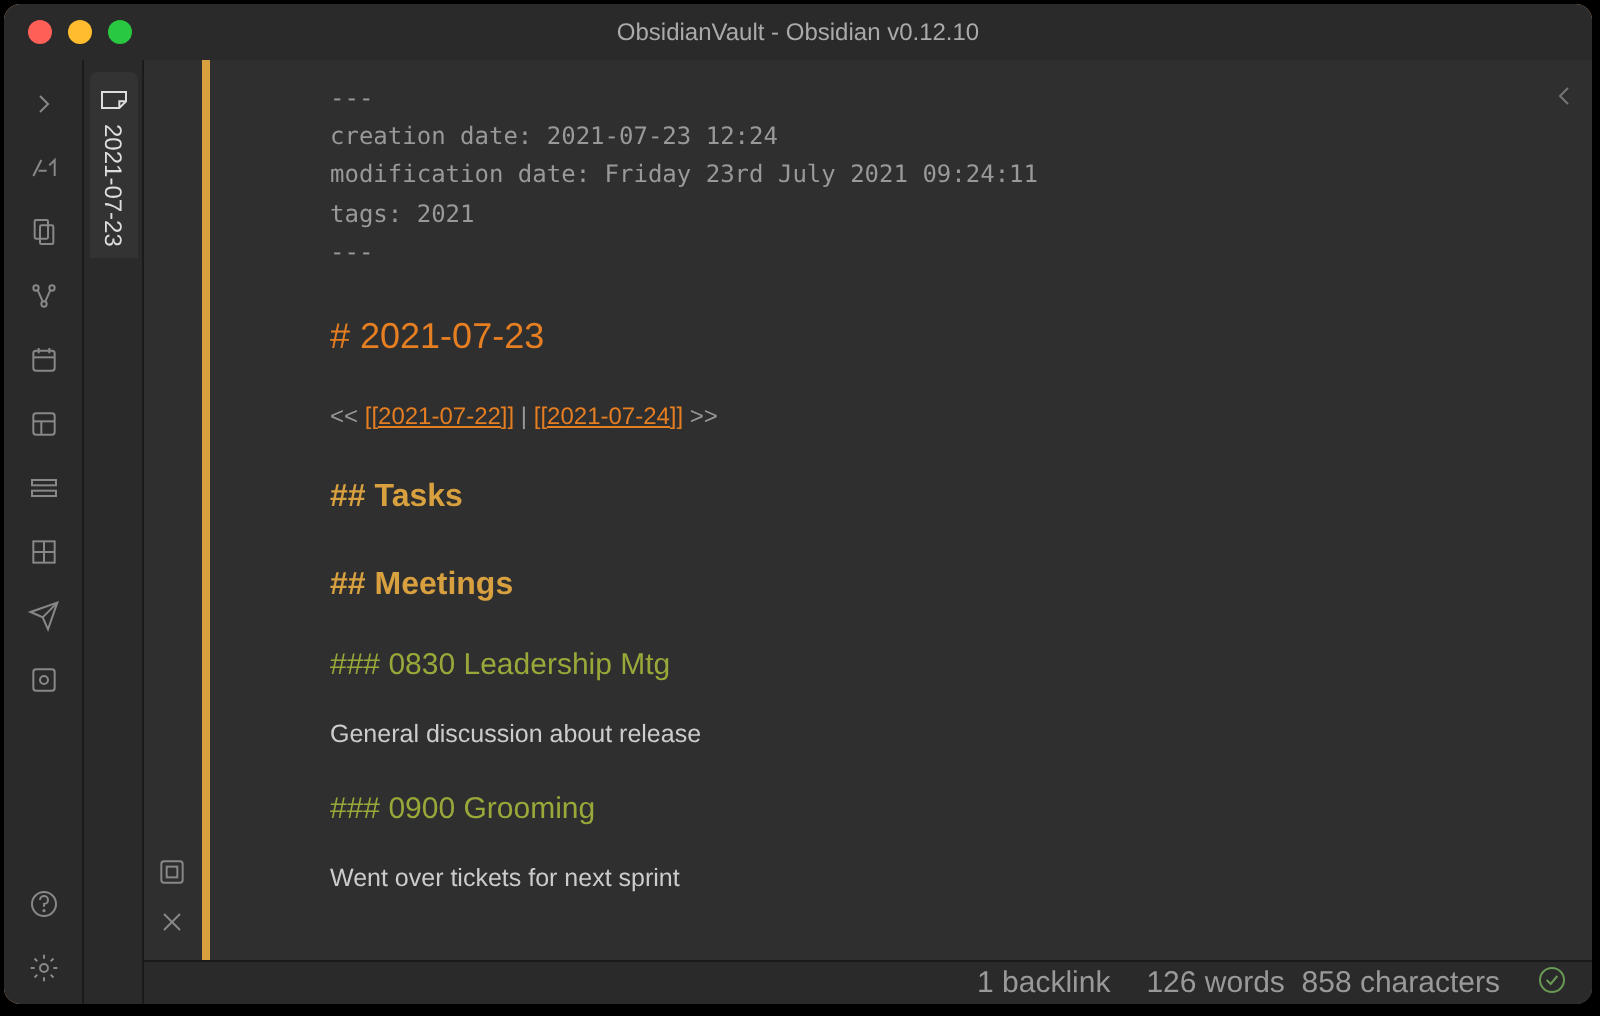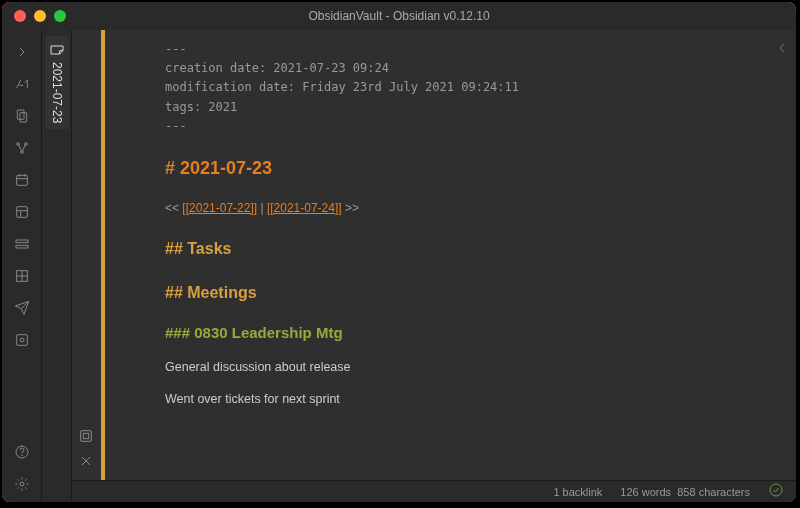--- a/index.html
+++ b/index.html
@@ -139,41 +139,41 @@
 }
 .frontmatter {
   font-family: ui-monospace, SFMono-Regular, Menlo, monospace;
   color: #999;
   font-size: 12px;
   line-height: 1.6;
 }
 .h1-line {
   color: #e67e22;
   font-size: 18px;
-  font-weight: 700;
+  font-weight: 400;
   margin-top: 18px;
 }
 .hash-mark { color: #e67e22; }
 .nav-line {
   margin-top: 16px;
   font-size: 12px;
   color: #999;
 }
 .wikilink { color: #e67e22; text-decoration: underline; }
 .h2-line {
   color: #d8a03f;
   font-size: 16px;
   font-weight: 700;
   margin-top: 18px;
 }
 .h2-line .hash-mark { color: #d8a03f; }
 .h3-line {
   color: #9aa83a;
   font-size: 15px;
-  font-weight: 700;
+  font-weight: 400;
   margin-top: 16px;
 }
 .h3-line .hash-mark { color: #9aa83a; }
 .task-line {
   margin-top: 14px;
   font-size: 12.5px;
   color: #ccc;
 }
 .body-line {
   margin-top: 12px;
@@ -189,21 +189,21 @@
   color: #777;
 }
 .statusbar {
   height: 22px;
   background: #2a2a2a;
   display: flex;
   align-items: center;
   justify-content: flex-end;
   padding: 0 12px;
   gap: 18px;
-  font-size: 11px;
+  font-size: 15px;
   color: #999;
   border-top: 1px solid #1a1a1a;
 }
 .status-check {
   color: #6a9955;
   font-size: 13px;
 }
 .cursor-blink {
   display: inline-block;
   width: 1px;
@@ -331,21 +331,21 @@
           <div><svg viewBox="0 0 24 24">
                 <line x1="6" y1="6" x2="18" y2="18"></line>
                 <line x1="6" y1="18" x2="18" y2="6"></line>
               </svg></div>
         </div>
         <div class="left-gutter-strip"></div>
 
         <div class="editor-content">
           <div class="frontmatter">
             <div>---</div>
-            <div>creation date: 2021-07-23 09:24</div>
+            <div>creation date: 2021-07-23 12:24</div>
             <div>modification date: Friday 23rd July 2021 09:24:11</div>
             <div>tags: 2021</div>
             <div>---</div>
           </div>
 
           <div class="h1-line">
             <span class="hash-mark">#</span><span> 2021-07-23</span>
           </div>
 
           <div class="nav-line">
@@ -360,20 +360,23 @@
           <div class="h2-line">
             <span class="hash-mark">##</span><span> Meetings</span>
           </div>
 
           <div class="h3-line">
             <span class="hash-mark">###</span><span> 0830 Leadership Mtg</span>
           </div>
 
           <div class="body-line">General discussion about release</div>
 
+          <div class="h3-line">
+            <span class="hash-mark">###</span><span> 0900 Grooming</span>
+          </div>
 
           <div class="body-line">Went over tickets for next sprint</div>
         </div>
 
         <div class="right-strip">
           <div><svg viewBox="0 0 24 24">
                 <polyline points="15 6 9 12 15 18"></polyline>
               </svg></div>
         </div>
       </div>

